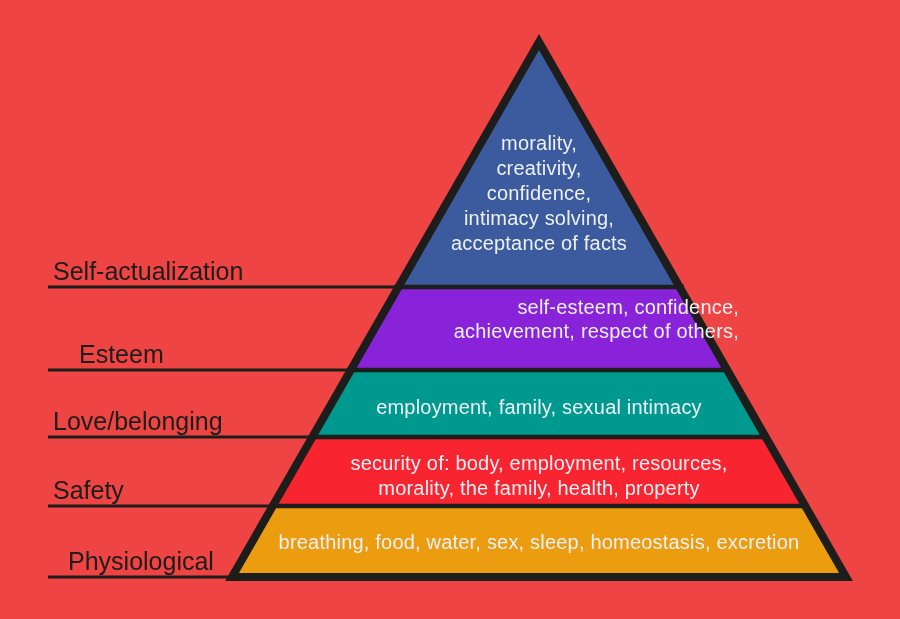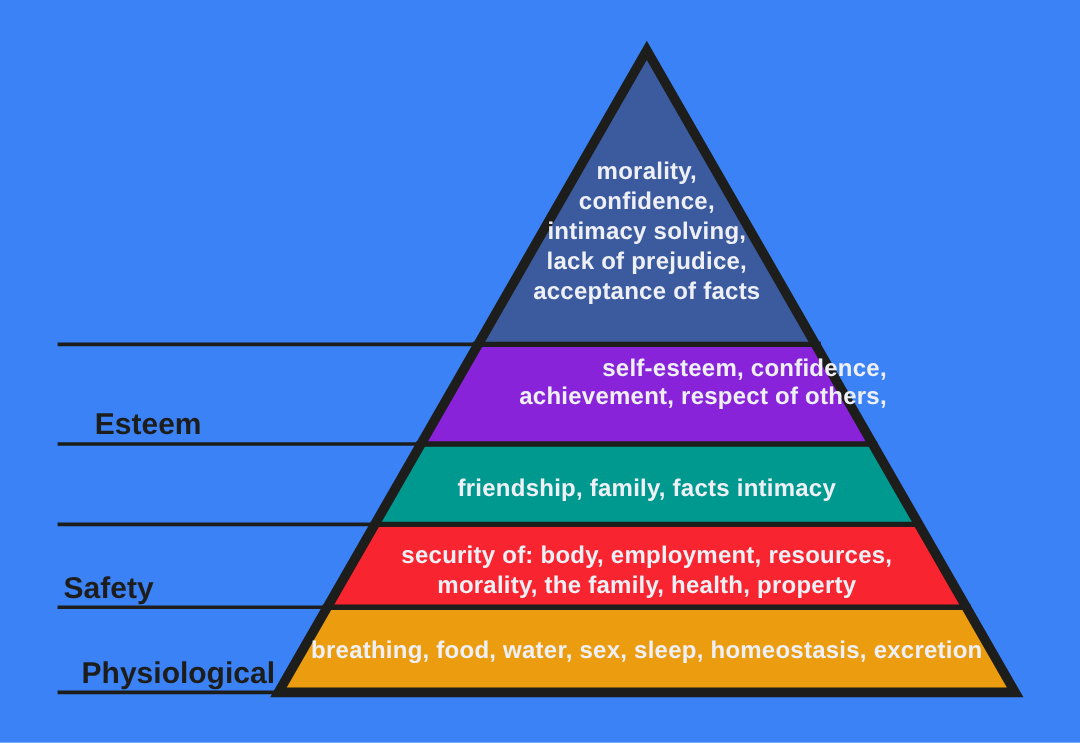--- a/index.html
+++ b/index.html
@@ -7,22 +7,21 @@
     padding: 0;
     width: 900px;
     height: 619px;
     overflow: hidden;
     font-family: "Liberation Sans", sans-serif;
   }
   .stage {
     position: relative;
     width: 900px;
     height: 619px;
-    background: #3b82f6;
-    font-weight: bold;
+    background: #ef4444;
   }
   .stage svg {
     position: absolute;
     top: 0;
     left: 0;
   }
   .level-text {
     position: absolute;
     text-align: center;
     color: #eef0f6;
@@ -60,41 +59,43 @@
 
     <line x1="48" y1="287" x2="404" y2="287" stroke="#1d1d1b" stroke-width="3"></line>
     <line x1="48" y1="370" x2="356" y2="370" stroke="#1d1d1b" stroke-width="3"></line>
     <line x1="48" y1="437" x2="318" y2="437" stroke="#1d1d1b" stroke-width="3"></line>
     <line x1="48" y1="506" x2="278" y2="506" stroke="#1d1d1b" stroke-width="3"></line>
     <line x1="48" y1="577" x2="238" y2="577" stroke="#1d1d1b" stroke-width="3"></line>
   </svg>
 
   <div class="level-text" style="left:389px; top:131px; width:300px;">
     <div>morality,</div>
+    <div>creativity,</div>
     <div>confidence,</div>
     <div>intimacy solving,</div>
-    <div>lack of prejudice,</div>
     <div>acceptance of facts</div>
   </div>
 
   <div class="level-text" style="left:339px; top:295px; width:400px; line-height:24px;text-align:right;">
     <div>self-esteem, confidence,</div>
     <div>achievement, respect of others,</div>
   </div>
 
   <div class="level-text" style="left:319px; top:395px; width:440px; line-height:24px;">
-    <div>friendship, family, facts intimacy</div>
+    <div>employment, family, sexual intimacy</div>
   </div>
 
   <div class="level-text" style="left:299px; top:451px; width:480px; line-height:25px;">
     <div>security of: body, employment, resources,</div>
     <div>morality, the family, health, property</div>
   </div>
 
   <div class="level-text" style="left:239px; top:530px; width:600px; line-height:24px;">
     <div>breathing, food, water, sex, sleep, homeostasis, excretion</div>
   </div>
 
+  <div class="side-label" style="left:53px; top:257px;">Self-actualization</div>
   <div class="side-label" style="left:53px; top:340px;margin-left:26px;">Esteem</div>
+  <div class="side-label" style="left:53px; top:407px;">Love/belonging</div>
   <div class="side-label" style="left:53px; top:476px;">Safety</div>
   <div class="side-label" style="left:68px; top:547px;">Physiological</div>
 
 </div>
 
 </body></html>

